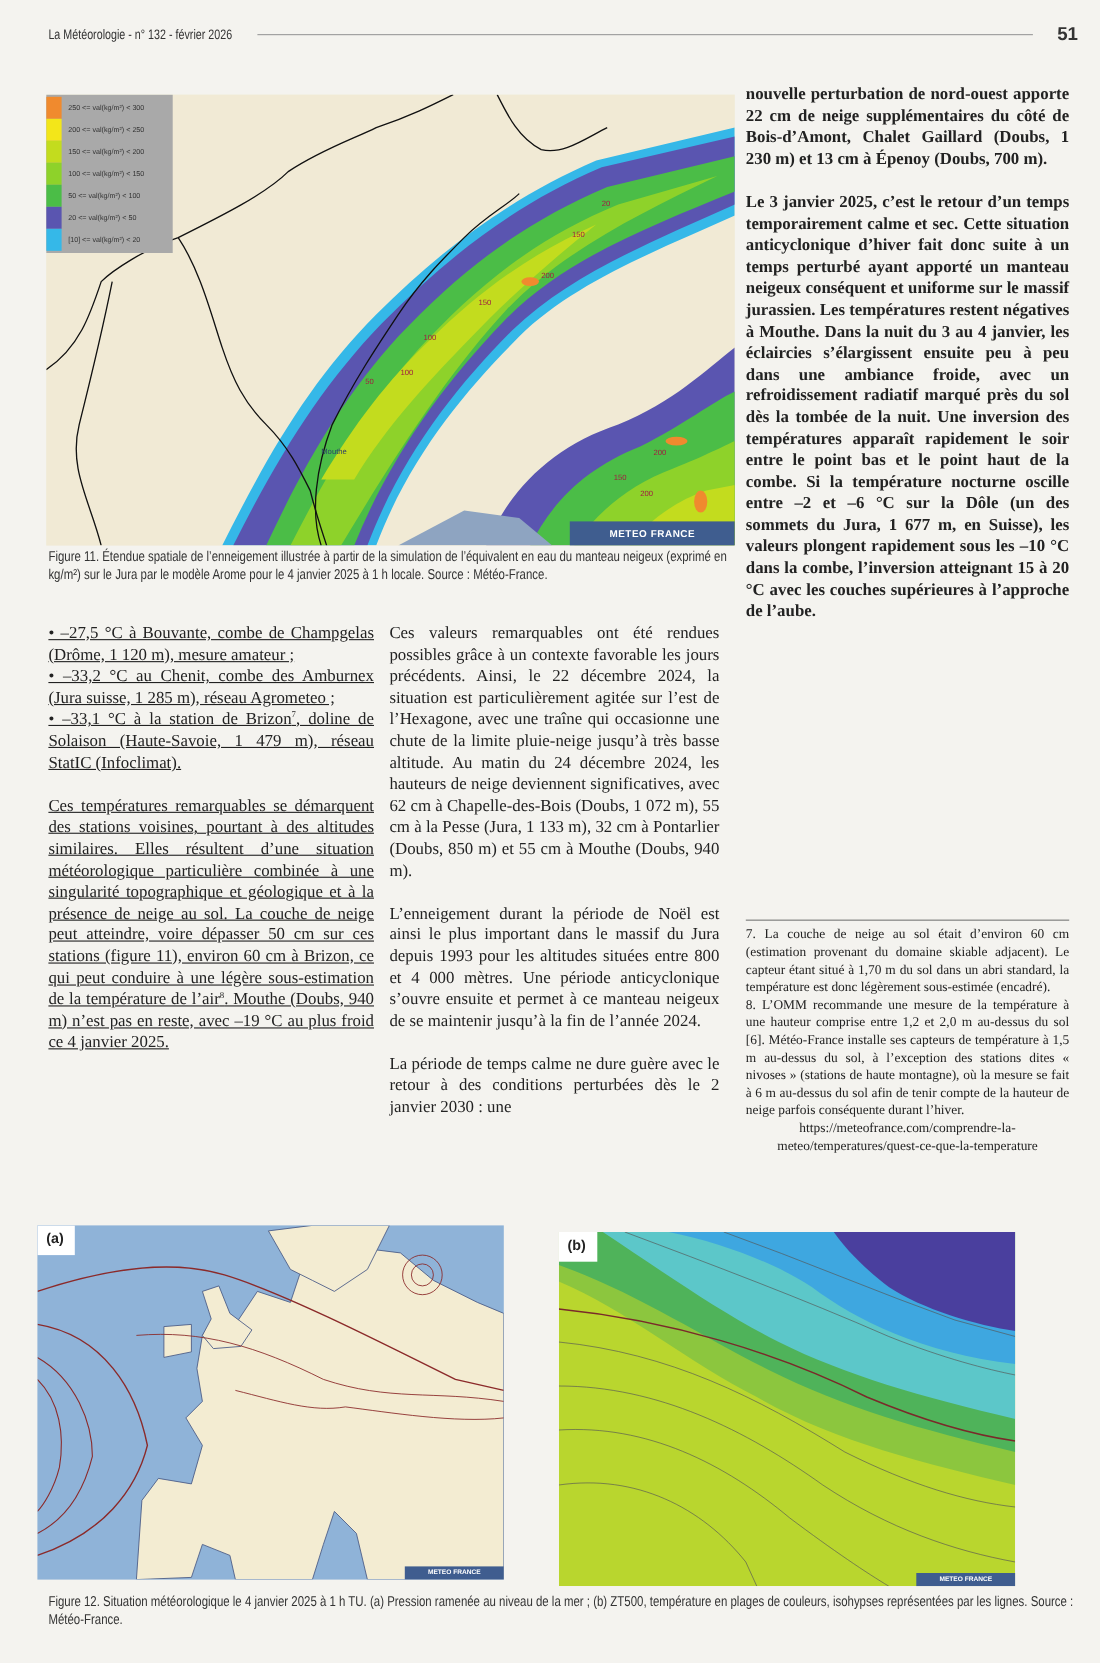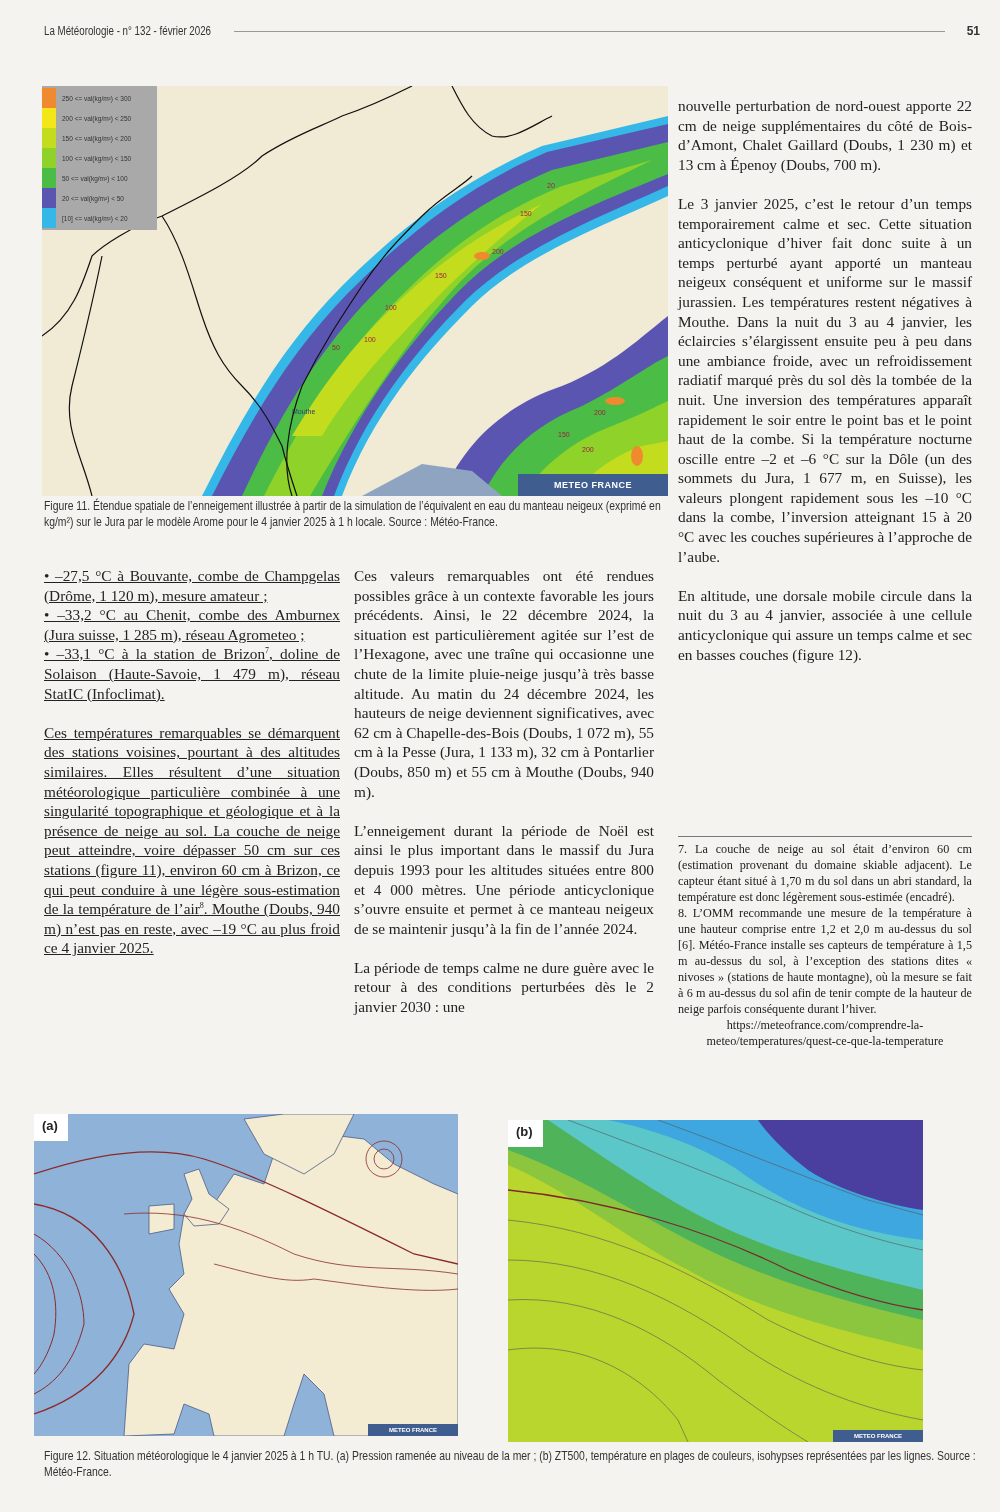--- a/index.html
+++ b/index.html
@@ -2,42 +2,42 @@
 <html><head>
 <meta charset="utf-8">
 <style>
   * { box-sizing: border-box; margin: 0; padding: 0; }
   html, body { width: 1000px; height: 1512px; background: #f4f3ef; overflow: hidden; }
   body { position: relative; font-family: "Liberation Serif", serif; color: #222; }
 
   .running-head { position: absolute; left: 44px; top: 20px; width: 936px; height: 22px; display: flex; align-items: center; }
   .running-head .title { font-family: "Liberation Sans", sans-serif; font-size: 12.5px; transform: scaleX(0.78); transform-origin: left center; white-space: nowrap; color: #333; width: 190px; }
   .running-head .rule { flex: 1; height: 1px; background: #999; margin: 0 22px 0 0; }
-  .running-head .pagenum { font-family: "Liberation Sans", sans-serif; font-weight: bold; font-size: 12px; color: #333; }
+  .running-head .pagenum { font-family: "Liberation Sans", sans-serif; font-weight: bold; font-size: 17px; color: #333; }
 
   
   .fig11 { position: absolute; left: 42px; top: 86px; width: 626px; height: 410px; background: #f1ead5; overflow: hidden; }
   .fig11 svg { position: absolute; left: 0; top: 0; }
   .legend { position: absolute; left: 0; top: 0; width: 115px; background: #a9a9a9; padding: 2px 0; }
   .legend-row { display: flex; align-items: center; height: 20px; }
   .legend-swatch { width: 14px; height: 20px; }
   .legend-label { font-family: "Liberation Sans", sans-serif; font-size: 6.5px; color: #333; margin-left: 6px; white-space: nowrap; }
   .mf-badge { position: absolute; right: 0; bottom: 0; width: 150px; height: 22px; background: #3f5d8f; color: #fff; font-family: "Liberation Sans", sans-serif; font-weight: bold; font-size: 9px; display: flex; align-items: center; justify-content: center; letter-spacing: 0.5px; }
   .map-label { position: absolute; font-family: "Liberation Sans", sans-serif; font-size: 7px; color: #2c3f6a; }
 
   .caption { position: absolute; font-family: "Liberation Sans", sans-serif; font-size: 13px; line-height: 16px; color: #333; transform-origin: left top; }
   .cap11 { left: 44px; top: 498px; width: 790px; transform: scaleX(0.8); }
   .cap12 { left: 44px; top: 1448px; width: 1175px; transform: scaleX(0.8); }
 
   .col { position: absolute; font-size: 15.3px; line-height: 19.6px; text-align: justify; hyphens: manual; }
   .col p { margin-bottom: 19.6px; }
   .col p.bullet { margin-bottom: 0; }
   .col1 { left: 44px; top: 566px; width: 296px; text-decoration: underline; }
   .col2 { left: 354px; top: 566px; width: 300px; }
-  .col3 { left: 678px; top: 96px; width: 294px; }
+  .col3 { left: 678px; top: 76px; width: 294px; font-weight: bold; }
   .footnotes { position: absolute; left: 678px; top: 836px; width: 294px; font-size: 12.2px; line-height: 16px; text-align: justify; border-top: 1px solid #777; padding-top: 4px; }
   .footnotes p { margin: 0; }
   .url { text-align: center; }
   sup { font-size: 8px; line-height: 0; }
 
   
   .fig12a { position: absolute; left: 34px; top: 1114px; width: 424px; height: 322px; background: #8fb3d8; overflow: hidden; }
   .fig12b { position: absolute; left: 508px; top: 1120px; width: 415px; height: 322px; overflow: hidden; }
   .panel-tag { position: absolute; left: 0; top: 0; background: #fff; font-family: "Liberation Sans", sans-serif; font-weight: bold; font-size: 13px; padding: 4px 10px 8px 8px; color: #222; }
   .fig12b .panel-tag { left: -0px; }
@@ -134,21 +134,20 @@
 
 <div class="col col2">
   <p>Ces valeurs remarquables ont été rendues possibles grâce à un contexte favorable les jours précédents. Ainsi, le 22 décembre 2024, la situation est particulièrement agitée sur l’est de l’Hexagone, avec une traîne qui occasionne une chute de la limite pluie-neige jusqu’à très basse altitude. Au matin du 24 décembre 2024, les hauteurs de neige deviennent significatives, avec 62 cm à Chapelle-des-Bois (Doubs, 1 072 m), 55 cm à la Pesse (Jura, 1 133 m), 32 cm à Pontarlier (Doubs, 850 m) et 55 cm à Mouthe (Doubs, 940 m).</p>
   <p>L’enneigement durant la période de Noël est ainsi le plus important dans le massif du Jura depuis 1993 pour les altitudes situées entre 800 et 4 000 mètres. Une période anticyclonique s’ouvre ensuite et permet à ce manteau neigeux de se maintenir jusqu’à la fin de l’année 2024.</p>
   <p>La période de temps calme ne dure guère avec le retour à des conditions perturbées dès le 2 janvier 2030 : une</p>
 </div>
 
 <div class="col col3">
   <p>nouvelle perturbation de nord-ouest apporte 22 cm de neige supplémentaires du côté de Bois-d’Amont, Chalet Gaillard (Doubs, 1 230 m) et 13 cm à Épenoy (Doubs, 700 m).</p>
   <p>Le 3 janvier 2025, c’est le retour d’un temps temporairement calme et sec. Cette situation anticyclonique d’hiver fait donc suite à un temps perturbé ayant apporté un manteau neigeux conséquent et uniforme sur le massif jurassien. Les températures restent négatives à Mouthe. Dans la nuit du 3 au 4 janvier, les éclaircies s’élargissent ensuite peu à peu dans une ambiance froide, avec un refroidissement radiatif marqué près du sol dès la tombée de la nuit. Une inversion des températures apparaît rapidement le soir entre le point bas et le point haut de la combe. Si la température nocturne oscille entre –2 et –6 °C sur la Dôle (un des sommets du Jura, 1 677 m, en Suisse), les valeurs plongent rapidement sous les –10 °C dans la combe, l’inversion atteignant 15 à 20 °C avec les couches supérieures à l’approche de l’aube.</p>
-  <p>En altitude, une dorsale mobile circule dans la nuit du 3 au 4 janvier, associée à une cellule anticyclonique qui assure un temps calme et sec en basses couches (figure 12).</p>
 </div>
 
 <div class="footnotes">
   <p>7. La couche de neige au sol était d’environ 60 cm (estimation provenant du domaine skiable adjacent). Le capteur étant situé à 1,70 m du sol dans un abri standard, la température est donc légèrement sous-estimée (encadré).</p>
   <p>8. L’OMM recommande une mesure de la température à une hauteur comprise entre 1,2 et 2,0 m au-dessus du sol [6]. Météo-France installe ses capteurs de température à 1,5 m au-dessus du sol, à l’exception des stations dites « nivoses » (stations de haute montagne), où la mesure se fait à 6 m au-dessus du sol afin de tenir compte de la hauteur de neige parfois conséquente durant l’hiver.</p>
   <p class="url">https://meteofrance.com/comprendre-la-meteo/temperatures/quest-ce-que-la-temperature</p>
 </div>
 
 <div class="fig12a">
   <svg width="424" height="322" viewBox="0 0 424 322">

